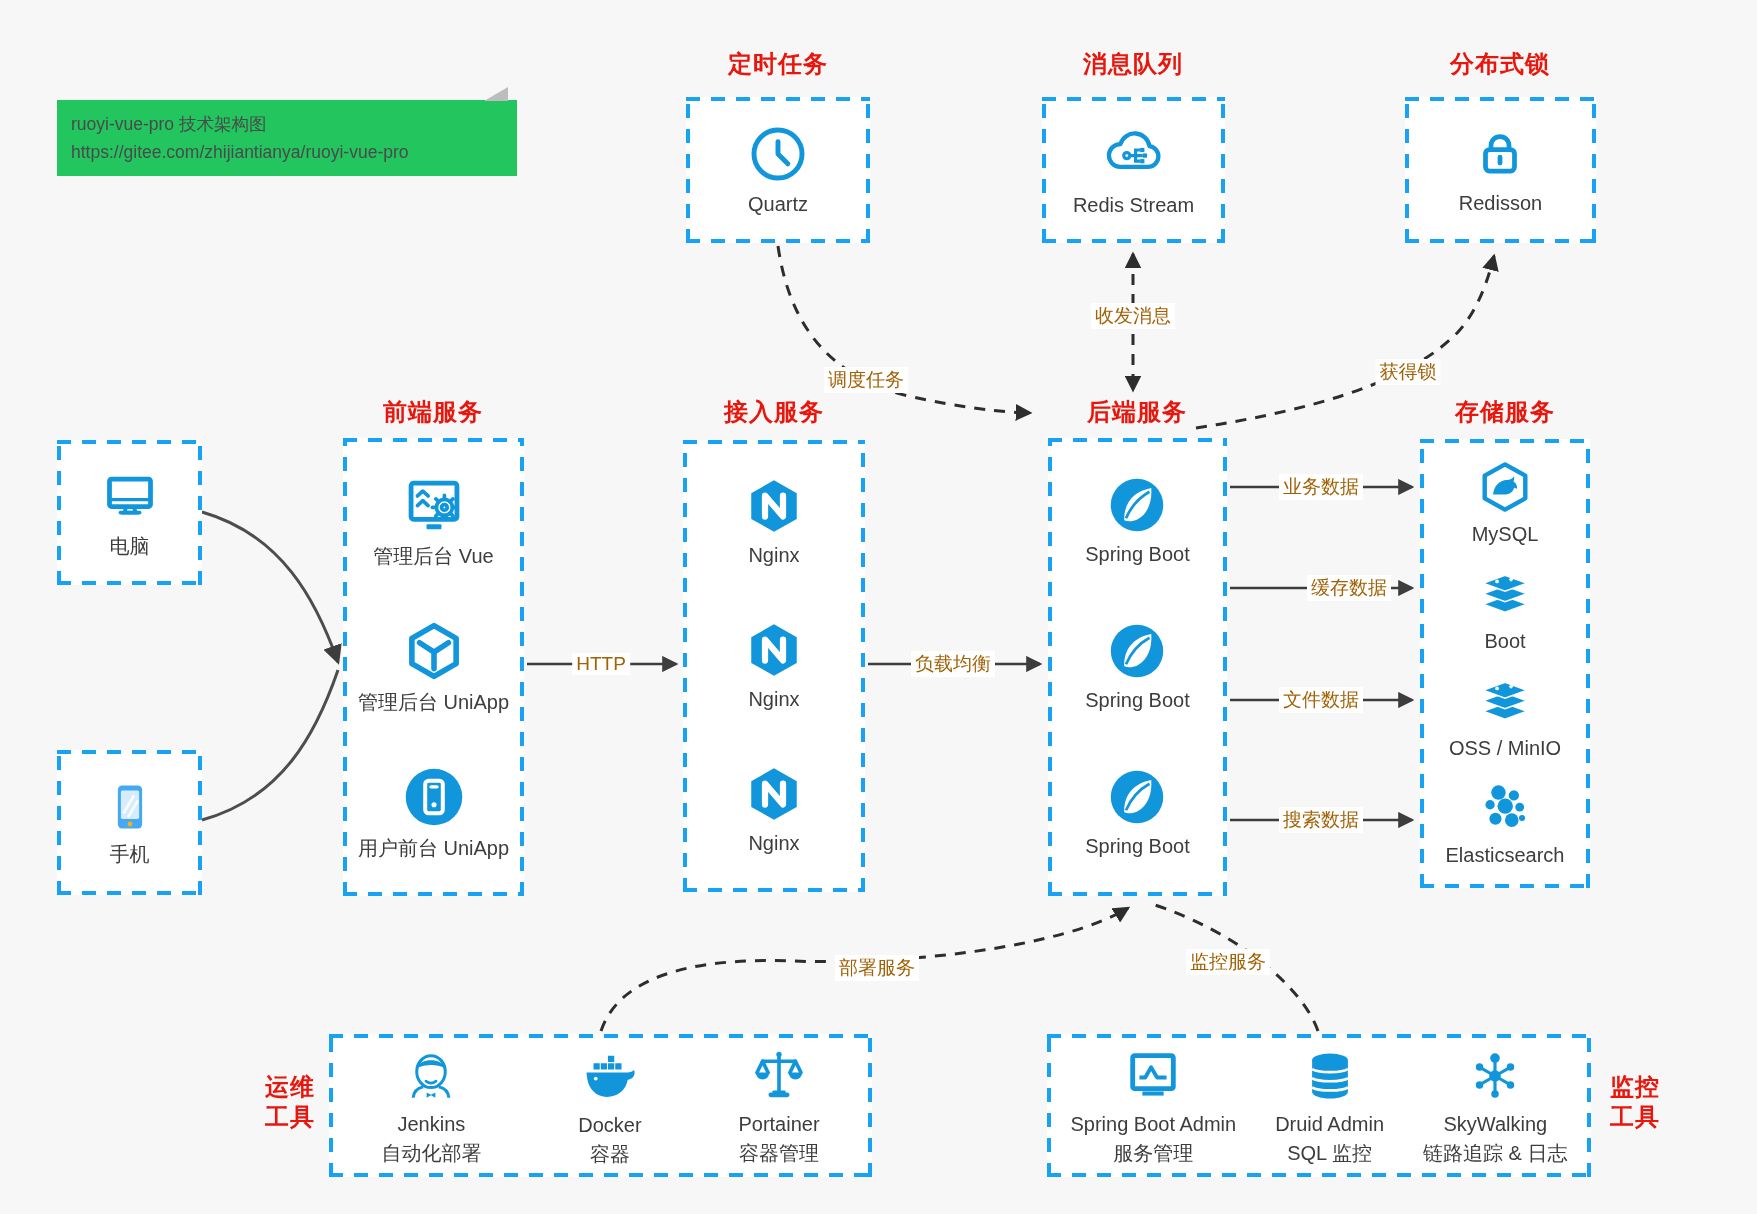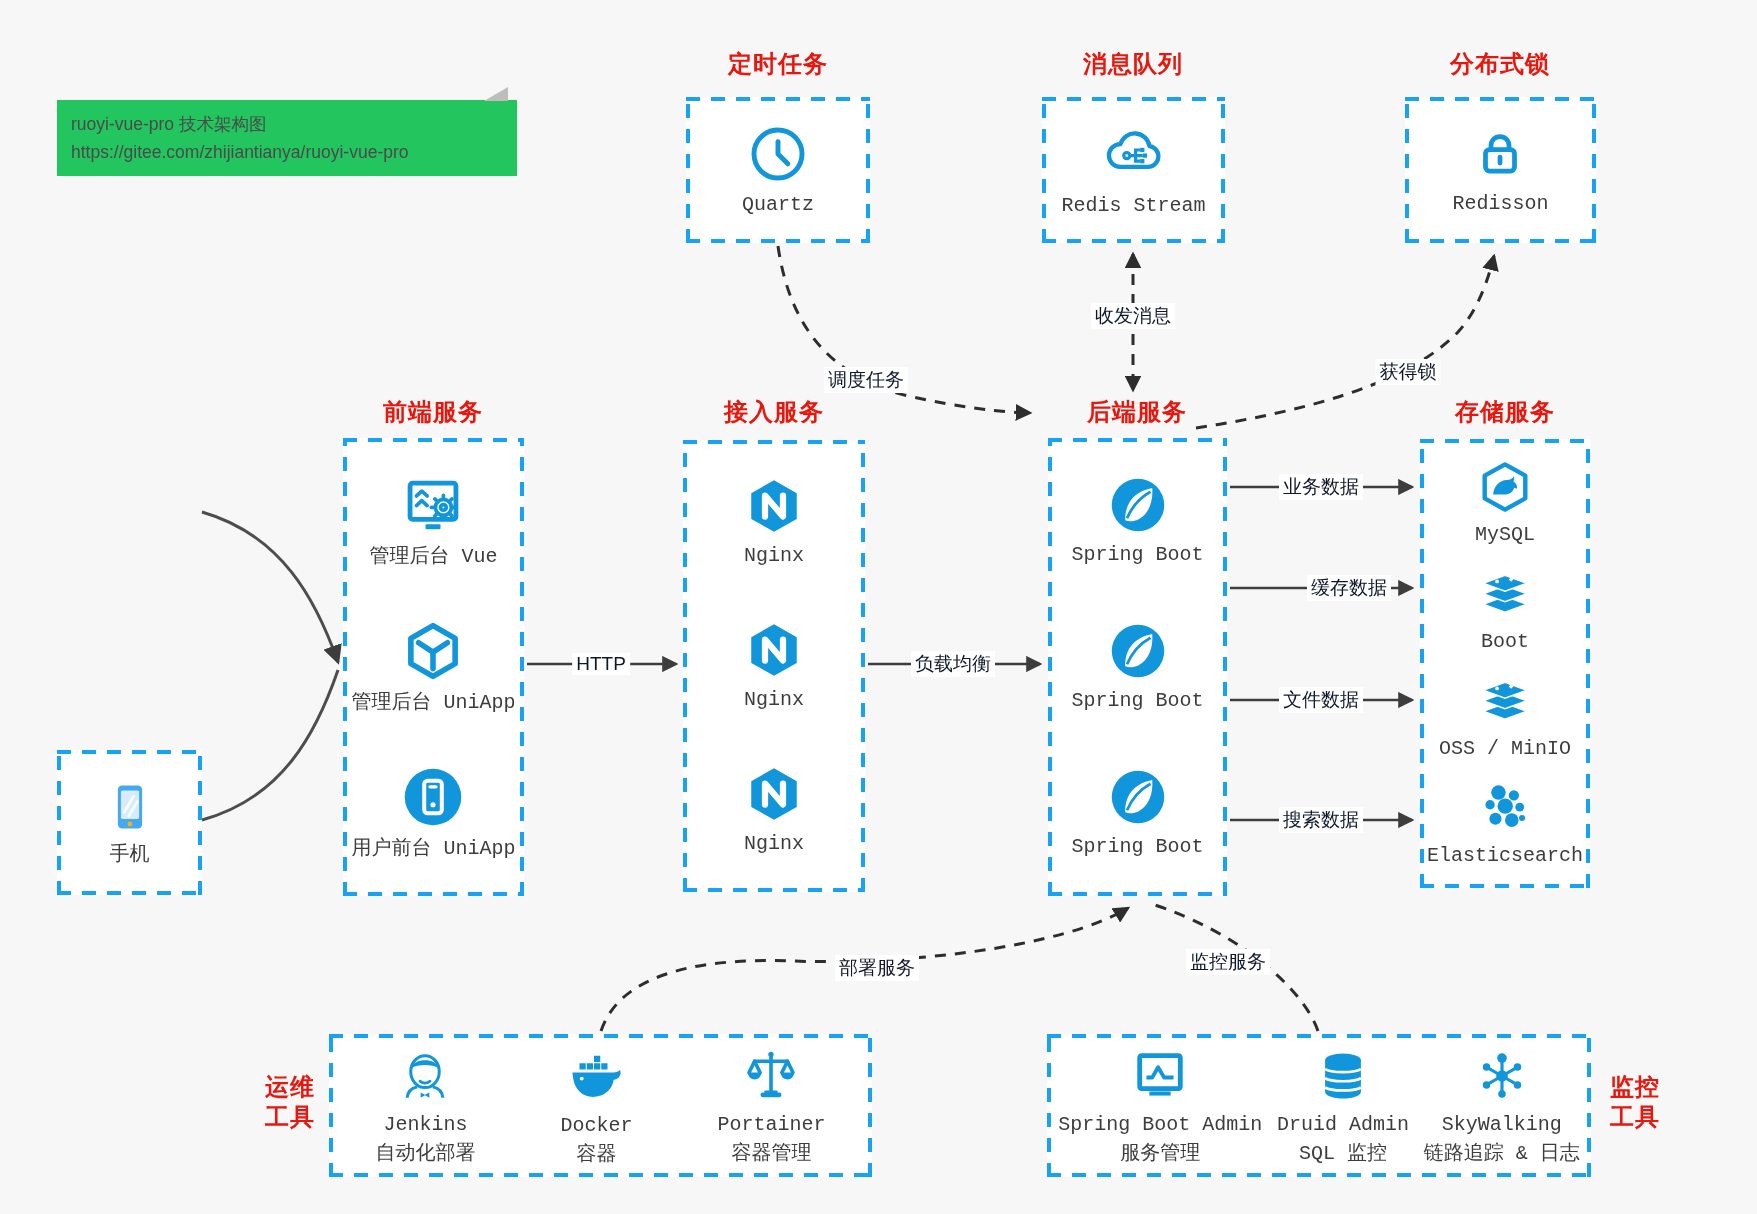--- a/index.html
+++ b/index.html
@@ -23,39 +23,38 @@
   .dash-box{
     position:absolute;z-index:2;box-sizing:border-box;
     display:flex;flex-direction:column;justify-content:space-around;align-items:center;
     background:
       repeating-linear-gradient(90deg, var(--bb) 0 14px, transparent 14px 25px) left top / 100% 4px no-repeat,
       repeating-linear-gradient(90deg, var(--bb) 0 14px, transparent 14px 25px) left bottom / 100% 4px no-repeat,
       repeating-linear-gradient(0deg, var(--bb) 0 14px, transparent 14px 25px) left top / 4px 100% no-repeat,
       repeating-linear-gradient(0deg, var(--bb) 0 14px, transparent 14px 25px) right top / 4px 100% no-repeat,
       #fff;
     padding:10px 4px;
-    font-family:Liberation Mono, monospace;
   }
   .dash-box.row{flex-direction:row;align-items:center;}
 
   .sec-title{
     position:absolute;z-index:3;transform:translateX(-50%);
     color:var(--red);font-size:24px;font-weight:bold;white-space:nowrap;letter-spacing:1px;
   }
   .side-title{
     position:absolute;z-index:3;color:var(--red);font-size:24px;font-weight:bold;
     line-height:30px;text-align:center;width:70px;letter-spacing:1px;
   }
   .item{display:flex;flex-direction:column;align-items:center;gap:7px;}
   .item .lbl{font-size:20px;color:var(--ink);white-space:nowrap;line-height:1.25;text-align:center;}
   .item .sub{font-size:20px;color:var(--ink);white-space:nowrap;line-height:1.15;margin-top:-2px;text-align:center;}
 
   .edge-label{
     position:absolute;z-index:5;transform:translate(-50%,-50%);
-    background:#fff;padding:0 4px;font-size:19px;color:#0f172a;white-space:nowrap;
+    background:#fff;padding:0 4px;font-size:19px;color:#a16207;white-space:nowrap;
   }
 
   .note{
     position:absolute;left:57px;top:100px;width:432px;z-index:3;
     background:#22c55e;padding:10px 14px;font-size:17.5px;line-height:1.6;color:#4a4a4a;
   }
   .note::after{
     content:"";position:absolute;right:9px;top:-13px;width:0;height:0;
     border-bottom:14px solid #bdbdbd;border-left:24px solid transparent;
   }
@@ -148,20 +147,31 @@
     <div class="item">
       <svg class="ic" width="60" height="60" viewBox="0 0 24 24">
         <path d="M8.4 10.2 V8.6 a3.6 3.6 0 0 1 7.2 0 v1.6" fill="none" stroke="#1296db" stroke-width="1.9"></path>
         <rect x="6.2" y="10.2" width="11.6" height="8.6" rx="1.6" fill="none" stroke="#1296db" stroke-width="1.9"></rect>
         <path d="M12 13.2 v2.4" stroke="#1296db" stroke-width="1.9" stroke-linecap="round"></path>
       </svg>
       <span class="lbl">Redisson</span>
     </div>
   </div>
 
+  <div class="dash-box" style="left:57px;top:440px;width:145px;height:145px;">
+    <div class="item">
+      <svg class="ic" width="60" height="60" viewBox="0 0 24 24">
+        <rect x="3.8" y="4.8" width="16.4" height="11" rx="0.8" fill="none" stroke="#1296db" stroke-width="1.9"></rect>
+        <path d="M3.8 13 h16.4" stroke="#1296db" stroke-width="1.3"></path>
+        <path d="M10.6 15.8 l-0.9 2.4 h4.6 l-0.9 -2.4" fill="none" stroke="#1296db" stroke-width="1.5"></path>
+        <path d="M8.2 18.2 h7.6" stroke="#1296db" stroke-width="1.5" stroke-linecap="round"></path>
+      </svg>
+      <span class="lbl">电脑</span>
+    </div>
+  </div>
 
   <div class="dash-box" style="left:57px;top:750px;width:145px;height:145px;">
     <div class="item">
       <svg class="ic" width="56" height="56" viewBox="0 0 24 24">
         <rect x="6.8" y="2.8" width="10.4" height="18.4" rx="1.8" fill="#45a9f1"></rect>
         <rect x="8.1" y="4.9" width="7.8" height="12.2" rx="0.7" fill="#d6ecfc"></rect>
         <path d="M9.2 14.8 L13.8 6.9 M11.2 16.4 L15.4 9.2" stroke="#ffffff" stroke-width="1.2" opacity="0.85"></path>
         <circle cx="12" cy="19.3" r="1.05" fill="#f2b11f"></circle>
       </svg>
       <span class="lbl">手机</span>

